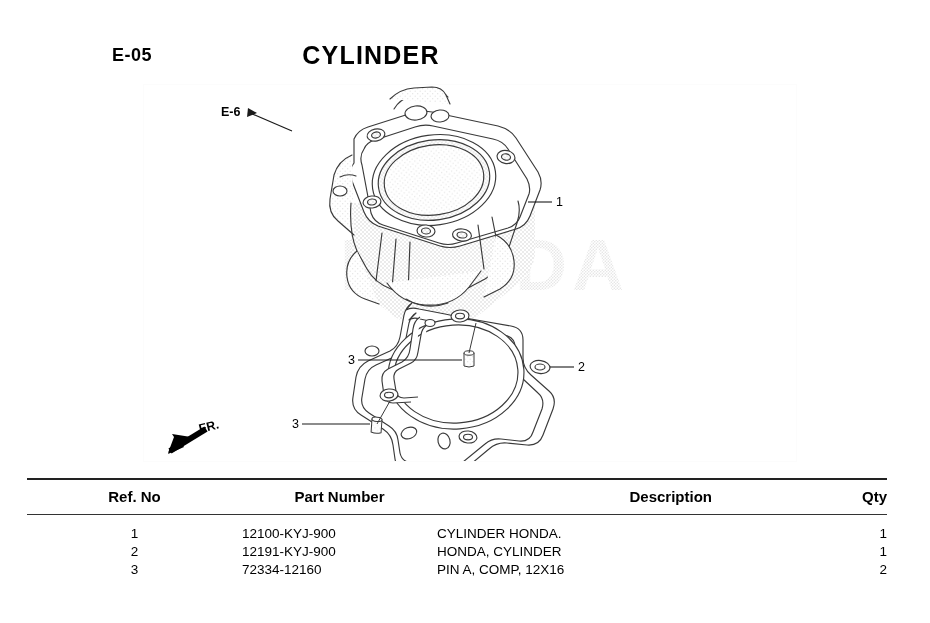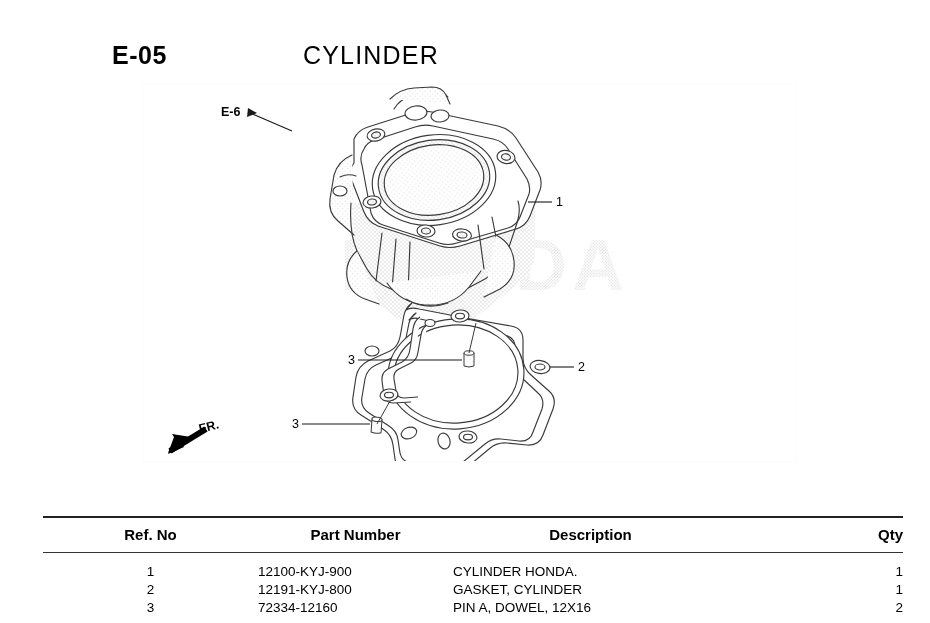--- a/index.html
+++ b/index.html
@@ -22,33 +22,33 @@
     position: absolute;
     left: 0;
     top: 40px;
     width: 930px;
     height: 42px;
   }
   #section-code {
     position: absolute;
     left: 112px;
     top: 0;
-    font-size: 25px;
+    font-size: 18px;
     font-weight: bold;
     letter-spacing: 0.5px;
     line-height: 30px;
   }
   #diagram-title {
     position: absolute;
     left: 0;
     top: 0;
     width: 742px;
     text-align: center;
     font-size: 25px;
-    font-weight: normal;
+    font-weight: bold;
     letter-spacing: 1.2px;
     line-height: 30px;
   }
 
   
   #illustration {
     position: absolute;
     left: 143px;
     top: 84px;
     width: 652px;
@@ -57,24 +57,23 @@
     background: #ffffff;
     overflow: hidden;
   }
   #illustration svg {
     display: block;
   }
 
   
   #parts-table {
     position: absolute;
-    left: 43px;
+    left: 27px;
     top: 478px;
     width: 860px;
-    margin-top: 38px;
   }
   table.parts {
     width: 860px;
     border-collapse: collapse;
     font-size: 13.5px;
   }
   table.parts thead th {
     font-size: 15px;
     font-weight: bold;
     padding: 8px 0 9px 0;
@@ -87,21 +86,21 @@
   }
   table.parts tbody td {
     padding: 1.5px 0;
     white-space: nowrap;
   }
   .col-ref   { width: 215px; text-align: center; }
   .col-part  { width: 195px; }
   .col-desc  { width: 275px; text-align: left; padding-left: 0; }
   .col-qty   { width: 175px; text-align: right; }
 
-  thead th.col-desc { text-align: center; }
+  thead th.col-desc { text-align: right; }
 
   
 </style>
 </head>
 <body>
 
 <div id="header">
   <div id="section-code">E-05</div>
   <div id="diagram-title">CYLINDER</div>
 </div>
@@ -286,25 +285,25 @@
     </thead>
     <tbody>
       <tr>
         <td class="col-ref">1</td>
         <td class="col-part">12100-KYJ-900</td>
         <td class="col-desc">CYLINDER HONDA.</td>
         <td class="col-qty">1</td>
       </tr>
       <tr>
         <td class="col-ref">2</td>
-        <td class="col-part">12191-KYJ-800</td>
-        <td class="col-desc">GASKET, CYLINDER</td>
+        <td class="col-part">12191-KYJ-900</td>
+        <td class="col-desc">HONDA, CYLINDER</td>
         <td class="col-qty">1</td>
       </tr>
       <tr>
         <td class="col-ref">3</td>
         <td class="col-part">72334-12160</td>
-        <td class="col-desc">PIN A, DOWEL, 12X16</td>
+        <td class="col-desc">PIN A, COMP, 12X16</td>
         <td class="col-qty">2</td>
       </tr>
     </tbody>
   </table>
 </div>
 
 </body></html>

